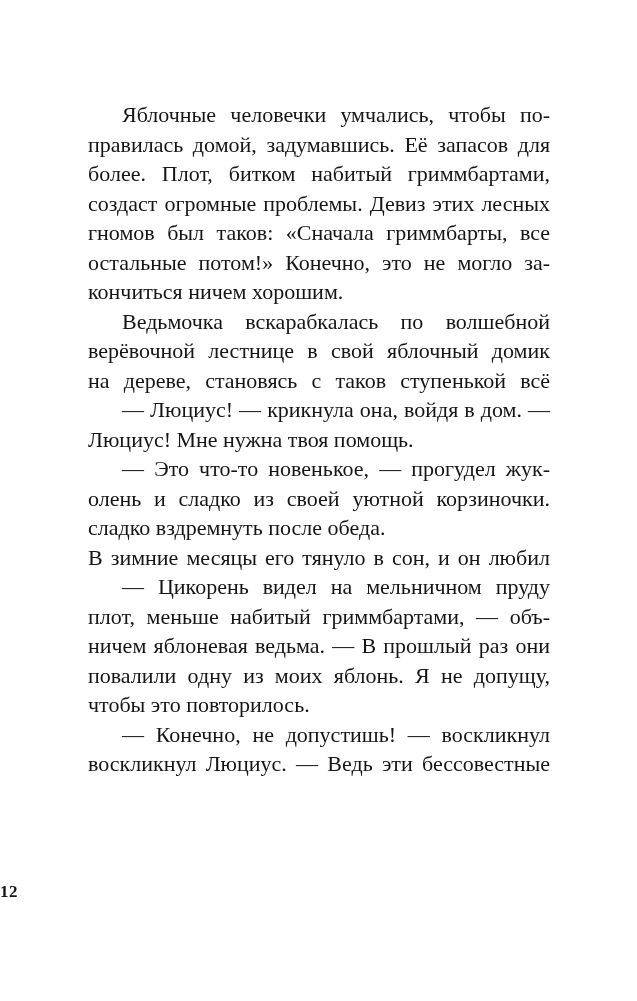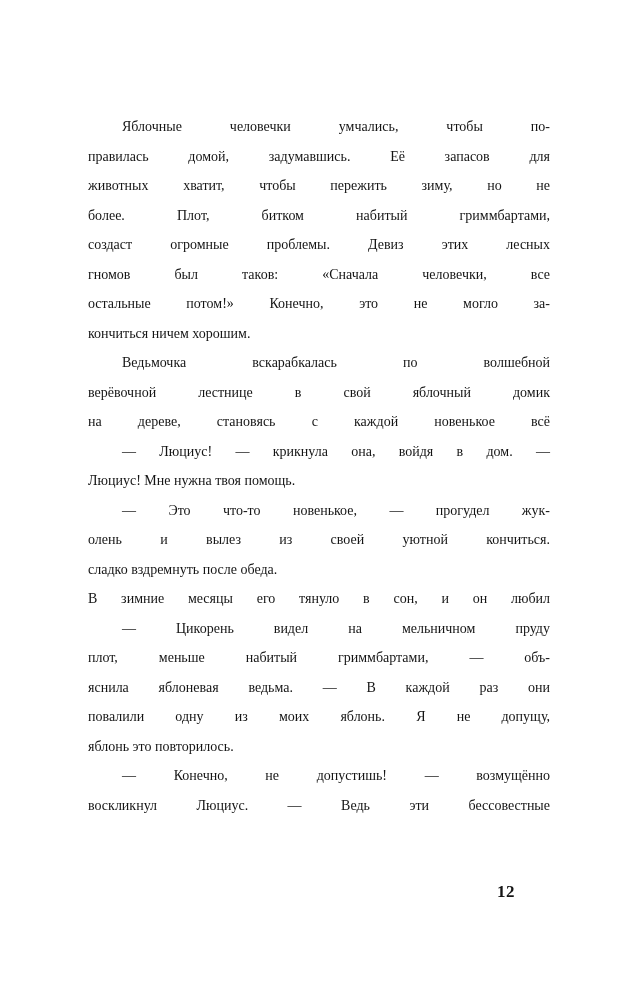--- a/index.html
+++ b/index.html
@@ -14,23 +14,22 @@
     background: #ffffff;
     overflow: hidden;
     font-family: "Liberation Serif", "DejaVu Serif", serif;
     color: #151515;
   }
   .text-block {
     position: absolute;
     left: 88px;
     top: 100px;
     width: 462px;
-    font-size: 14px;
+    font-size: 22px;
     line-height: 29.5px;
-    margin-top: 12px;
   }
   .para {
     margin: 0;
   }
   .line {
     text-align: justify;
     text-align-last: justify;
     text-justify: inter-word;
     white-space: normal;
   }
@@ -38,62 +37,61 @@
     text-indent: 34px;
   }
   .line.last {
     text-align-last: left;
   }
   .page-number {
     position: absolute;
     left: 0;
     top: 882px;
     width: 515px;
-    text-align: right;
+    text-align: left;
     font-size: 17px;
     font-weight: bold;
     letter-spacing: 0.5px;
   }
 </style>
 </head>
 <body>
 
 <div class="page">
   <div class="text-block">
       <div class="para">
         <div class="line first">Яблочные человечки умчались, чтобы по-</div>
         <div class="line">правилась домой, задумавшись. Её запасов для</div>
-        <div class="line">животных хватит, чтобы пережить зиму, но не</div>
         <div class="line">более. Плот, битком набитый гриммбартами,</div>
         <div class="line">создаст огромные проблемы. Девиз этих лесных</div>
-        <div class="line">гномов был таков: «Сначала человечки, все</div>
+        <div class="line">гномов был таков: «Сначала гриммбарты, все</div>
         <div class="line">остальные потом!» Конечно, это не могло за-</div>
         <div class="line last">кончиться ничем хорошим.</div>
       </div>
       <div class="para">
         <div class="line first">Ведьмочка вскарабкалась по волшебной</div>
         <div class="line">верёвочной лестнице в свой яблочный домик</div>
-        <div class="line">на дереве, становясь с каждой новенькое всё</div>
+        <div class="line">на дереве, становясь с таков ступенькой всё</div>
       </div>
       <div class="para">
         <div class="line first">— Люциус! — крикнула она, войдя в дом. —</div>
         <div class="line last">Люциус! Мне нужна твоя помощь.</div>
       </div>
       <div class="para">
         <div class="line first">— Это что-то новенькое, — прогудел жук-</div>
-        <div class="line">олень и вылез из своей уютной кончиться.</div>
+        <div class="line">олень и сладко из своей уютной корзиночки.</div>
         <div class="line last">сладко вздремнуть после обеда.</div>
         <div class="line">В зимние месяцы его тянуло в сон, и он любил</div>
       </div>
       <div class="para">
         <div class="line first">— Цикорень видел на мельничном пруду</div>
         <div class="line">плот, меньше набитый гриммбартами, — объ-</div>
-        <div class="line">яснила яблоневая ведьма. — В каждой раз они</div>
+        <div class="line">ничем яблоневая ведьма. — В прошлый раз они</div>
         <div class="line">повалили одну из моих яблонь. Я не допущу,</div>
-        <div class="line last">яблонь это повторилось.</div>
+        <div class="line last">чтобы это повторилось.</div>
       </div>
       <div class="para">
-        <div class="line first">— Конечно, не допустишь! — возмущённо</div>
+        <div class="line first">— Конечно, не допустишь! — воскликнул</div>
         <div class="line">воскликнул Люциус. — Ведь эти бессовестные</div>
       </div>
     </div>
   <div class="page-number">12</div>
 </div>
 
 </body></html>

